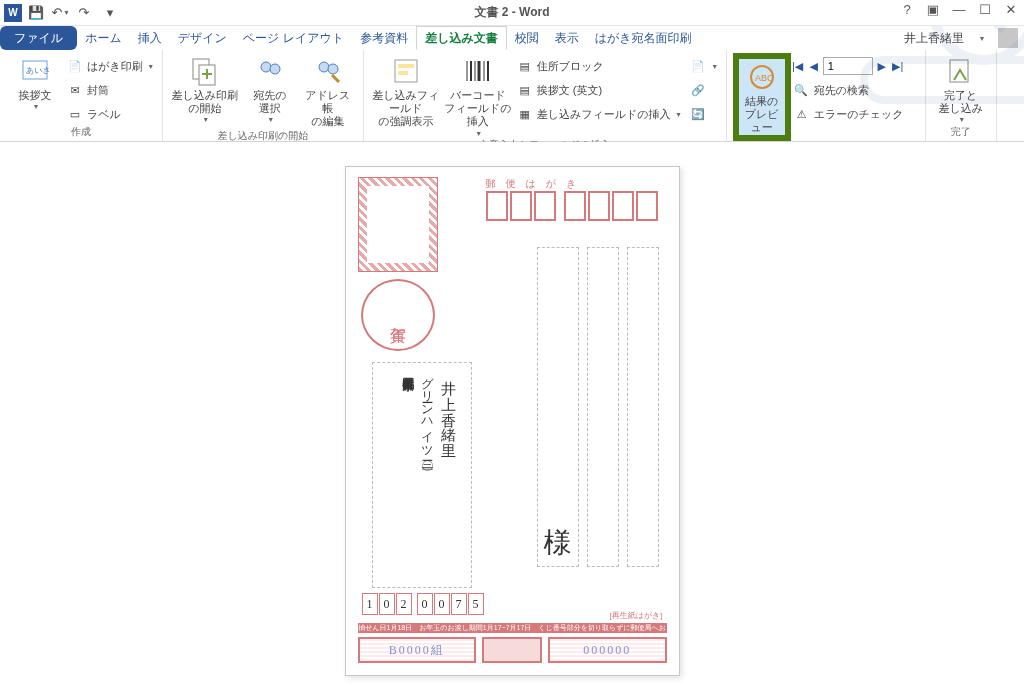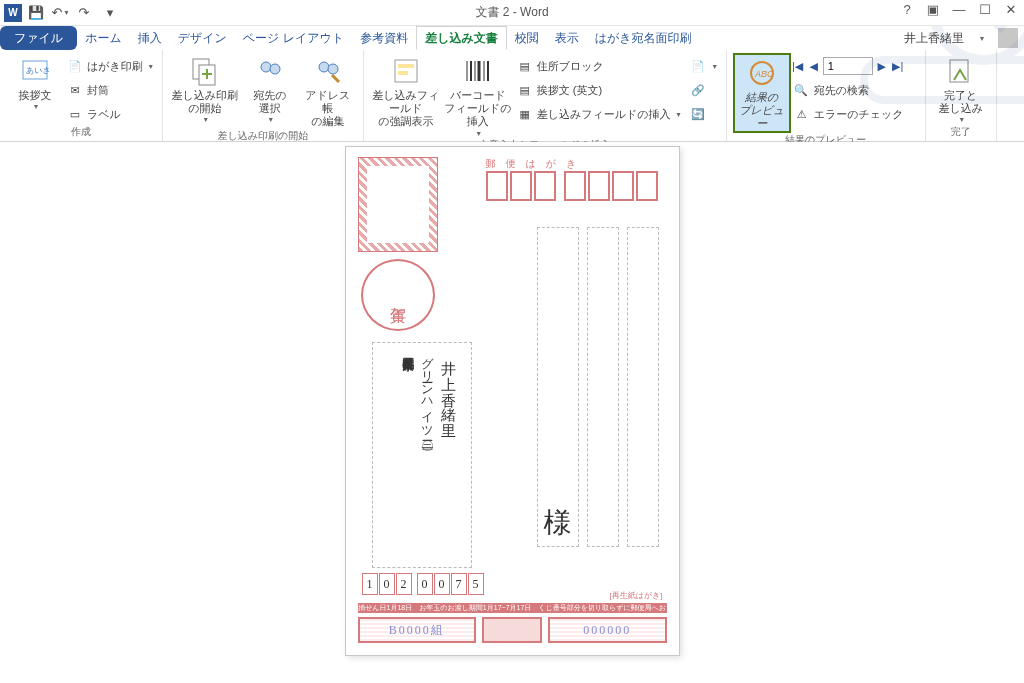--- a/index.html
+++ b/index.html
@@ -3,52 +3,52 @@
 <meta charset="utf-8">
 <style>
 * { margin: 0; padding: 0; box-sizing: border-box; font-family: "Yu Gothic UI", "Meiryo", sans-serif; }
 body { background: #fff; font-size: 12px; color: #333; width: 1024px; height: 683px; overflow: hidden; position: relative; }
 
 
 .titlebar { height: 26px; background: #fff; display: flex; align-items: center; position: relative; border-bottom: 1px solid #e5e5e5; }
 .qat { display: flex; align-items: center; gap: 4px; padding-left: 4px; }
 .qat .app-icon { width: 18px; height: 18px; background: #2b579a; color: #fff; display: flex; align-items: center; justify-content: center; font-size: 10px; font-weight: bold; }
 .qat .q-btn { width: 20px; height: 20px; display: flex; align-items: center; justify-content: center; color: #555; font-size: 13px; }
-.title-center { position: absolute; left: 0; right: 0; text-align: center; font-size: 12px; color: #555; pointer-events: none; }
+.title-center { position: absolute; left: 0; right: 0; text-align: center; font-size: 12px; color: #555; pointer-events: none; font-weight: bold; }
 .win-controls { position: absolute; right: 4px; top: 2px; display: flex; gap: 8px; color: #555; font-size: 13px; }
 .win-controls span { width: 18px; text-align: center; }
 
 
 .ribbon-tabs { height: 24px; display: flex; align-items: stretch; padding-left: 0; }
 .tab { padding: 0 8px; font-size: 12px; display: flex; align-items: center; color: #2b579a; cursor: pointer; }
 .tab.file { background: #2b579a; color: #fff; padding: 0 14px; border-radius: 6px; }
 .tab.active { border: 1px solid #d4d4d4; border-bottom: 1px solid #fff; background: #fff; color: #15803d; font-weight: bold; }
 .user-area { margin-left: auto; display: flex; align-items: center; gap: 14px; padding-right: 6px; font-size: 12px; color: #444; }
 .user-avatar { width: 20px; height: 20px; background: #c7c7c7; }
 
 
 .ribbon { height: 92px; border-bottom: 1px solid #d4d4d4; display: flex; background: #fff; }
 .group { border-right: 1px solid #e3e3e3; padding: 3px 6px 0 6px; display: flex; flex-direction: column; }
 .group-body { flex: 1; display: flex; align-items: flex-start; }
 .group-label { height: 16px; font-size: 10px; color: #666; text-align: center; }
 .big-btn { display: flex; flex-direction: column; align-items: center; width: 58px; padding: 2px 2px 0; font-size: 11px; color: #444; line-height: 1.2; text-align: center; }
 .big-btn .ic { width: 32px; height: 32px; margin-bottom: 2px; display: flex; align-items: center; justify-content: center; }
 .big-btn.wider { width: 72px; }
-.big-btn.active { background: #cde6f7; border: 2px solid #4d7c0f; font-style: italic; }
+.big-btn.active { background: #cde6f7; border: 6px solid #4d7c0f; }
 .small-rows { display: flex; flex-direction: column; gap: 2px; padding-top: 2px; }
 .small-btn { display: flex; align-items: center; gap: 4px; font-size: 11px; color: #444; height: 22px; padding: 0 3px; }
 .small-btn .sic { width: 16px; height: 16px; display: inline-flex; align-items: center; justify-content: center; }
 .drop { font-size: 8px; color: #666; margin-left: 2px; }
 .record-nav { display: flex; align-items: center; gap: 2px; height: 22px; }
 .record-nav .nav-btn { width: 14px; text-align: center; color: #2b579a; font-size: 11px; }
 .record-input { width: 50px; height: 18px; border: 1px solid #ababab; font-size: 11px; padding: 0 4px; }
 
 
 .doc-area { position: absolute; top: 142px; left: 0; right: 0; bottom: 0; background: #fff; display: flex; justify-content: center; overflow: hidden; }
-.page { width: 335px; height: 510px; background: #fff; border: 1px solid #c7c7c7; box-shadow: 2px 2px 6px rgba(0,0,0,.12); position: relative; margin-top: 4px; }
+.page { width: 335px; height: 510px; background: #fff; border: 1px solid #c7c7c7; box-shadow: 2px 2px 6px rgba(0,0,0,.12); position: relative; margin-top: 24px; }
 
 
 .pc-label { position: absolute; top: 10px; left: 140px; font-size: 10px; color: #d6797c; letter-spacing: 10px; }
 .zip-to { position: absolute; top: 24px; left: 140px; display: flex; gap: 2px; }
 .zip-to .cell, .zip-from .cell { border: 2px solid #d6797c; width: 22px; height: 30px; }
 .stamp-area { position: absolute; top: 10px; left: 12px; width: 80px; height: 95px; }
 .stamp-art { width: 100%; height: 100%; background: repeating-linear-gradient(45deg,#e8a9ab 0 3px,#fff 3px 6px); border: 1px solid #d6797c; position: relative; }
 .stamp-art::after { content: ""; position: absolute; inset: 8px; background: #fff; }
 .nenga-mark { position: absolute; top: 112px; left: 15px; width: 74px; height: 72px; border: 2px solid #d6797c; border-radius: 50%; display: flex; align-items: center; justify-content: center; }
 .nenga-inner { writing-mode: vertical-rl; font-size: 16px; color: #d6797c; font-family: serif; }

